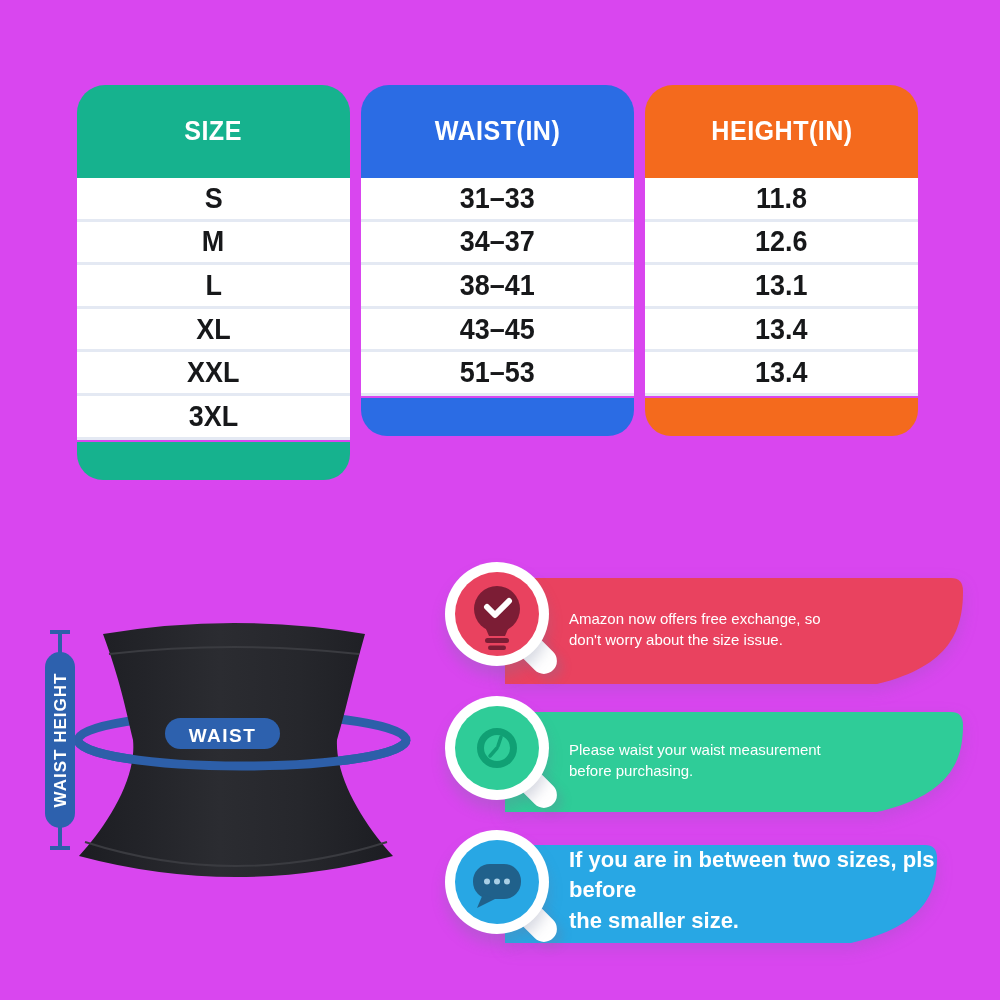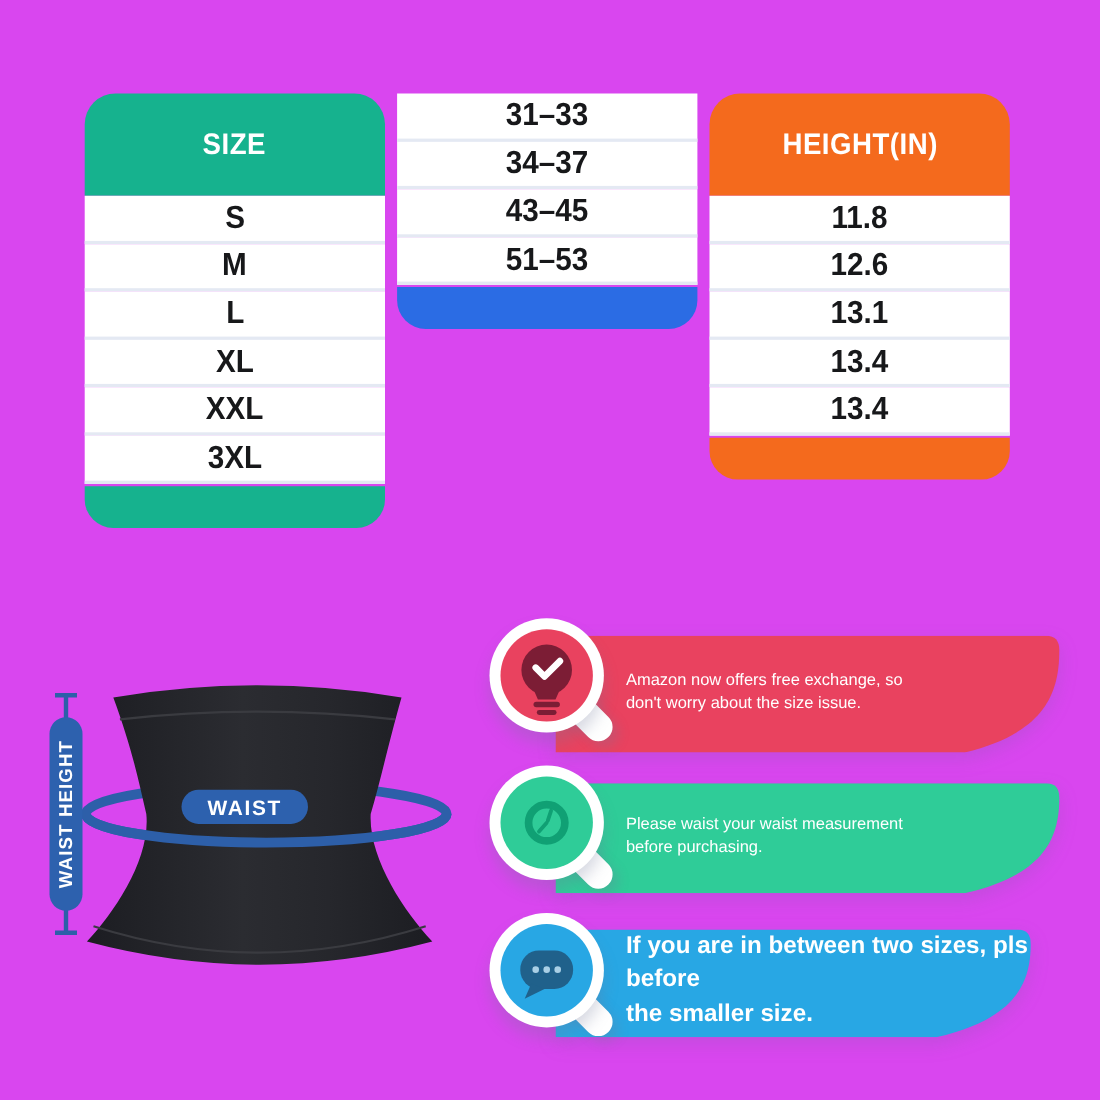--- a/index.html
+++ b/index.html
@@ -68,25 +68,31 @@
         </div>
       <div class="td">
           <span class="condensed">XXL</span>
         </div>
       <div class="td">
           <span class="condensed">3XL</span>
         </div>
       <div class="bar"></div>
     </div>
     <div class="col col-waist">
+      <div class="th">
+          <span class="condensed">WAIST(IN)</span>
+        </div>
       <div class="td">
           <span class="condensed">31–33</span>
         </div>
       <div class="td">
           <span class="condensed">34–37</span>
+        </div>
+      <div class="td">
+          <span class="condensed">38–41</span>
         </div>
       <div class="td">
           <span class="condensed">43–45</span>
         </div>
       <div class="td">
           <span class="condensed">51–53</span>
         </div>
       <div class="bar"></div>
     </div>
     <div class="col col-height">

